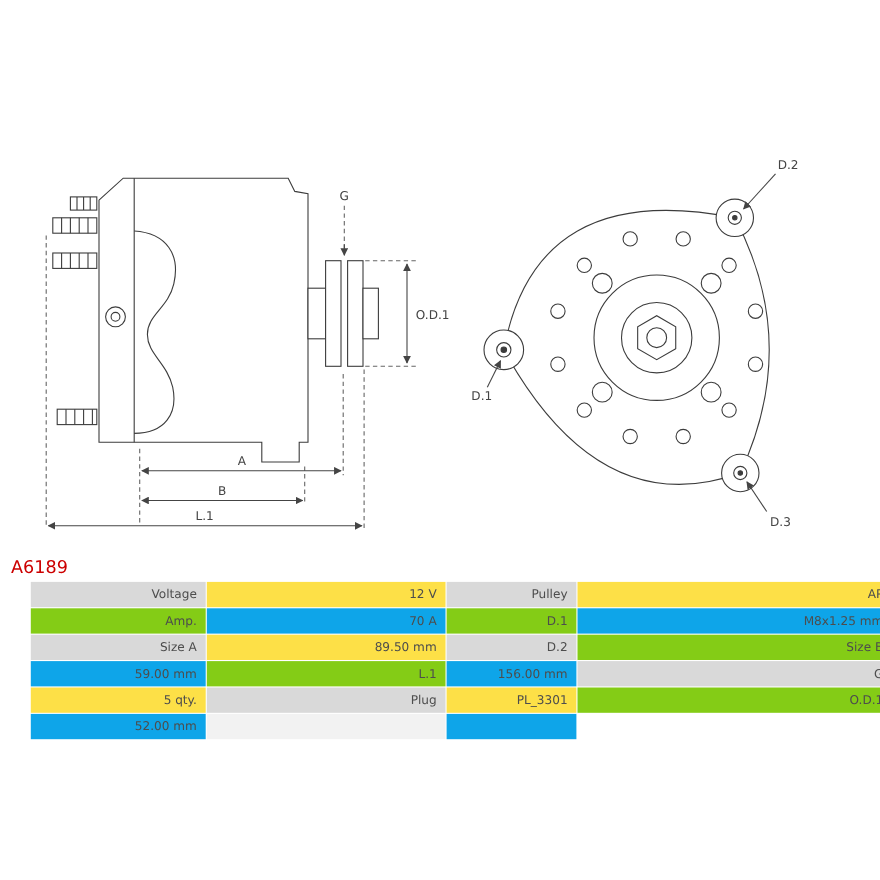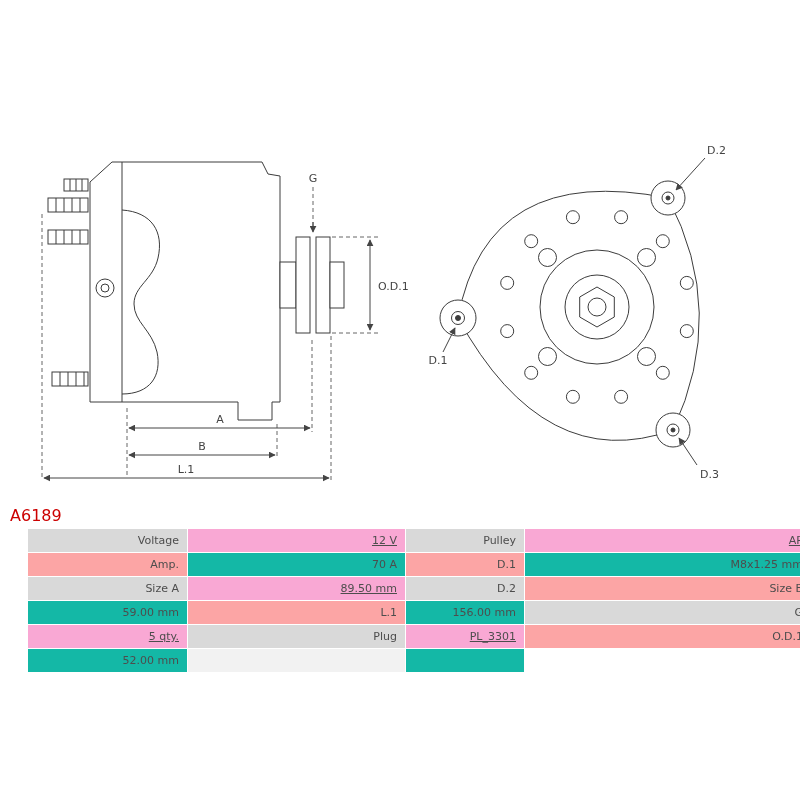--- a/index.html
+++ b/index.html
@@ -3,23 +3,23 @@
 <meta charset="utf-8">
 <style>
   html,body{margin:0;padding:0;background:#ffffff;}
   body{width:800px;height:800px;overflow:hidden;font-family:"DejaVu Sans","Liberation Sans",sans-serif;}
   .drawing-wrap{width:800px;height:500px;}
   svg text{font-family:"DejaVu Sans","Liberation Sans",sans-serif;font-size:11px;fill:#444;}
   .part-number{margin:6px 0 4px 10px;font-size:16px;color:#cc0000;}
   .spec-table{display:grid;grid-template-columns:159px 217px 118px 286px;gap:1px;margin:2px 8px 0 8px;padding-left:20px;}
   .cell{height:23px;line-height:23px;font-size:11px;color:#4d4d4d;text-align:right;padding:0 8px;overflow:hidden;white-space:nowrap;}
   .lab.odd{background:#d9d9d9;}
-  .lab.even{background:#fca5a5;}
-  .val.odd{background:#f9a8d4;text-decoration:underline;}
-  .val.even{background:#14b8a6;}
+  .lab.even{background:#84cc16;}
+  .val.odd{background:#fde047;}
+  .val.even{background:#0ea5e9;}
   .lab.empty{background:#f2f2f2;}
 </style>
 </head>
 <body>
 
 <div class="drawing-wrap">
 <svg width="800" height="500" viewBox="0 0 800 500">
   <defs>
     <marker id="arr" viewBox="0 0 10 10" refX="9" refY="5" markerWidth="7" markerHeight="7" orient="auto-start-reverse">
       <path d="M0,0 L10,5 L0,10 z" fill="#444"></path>

